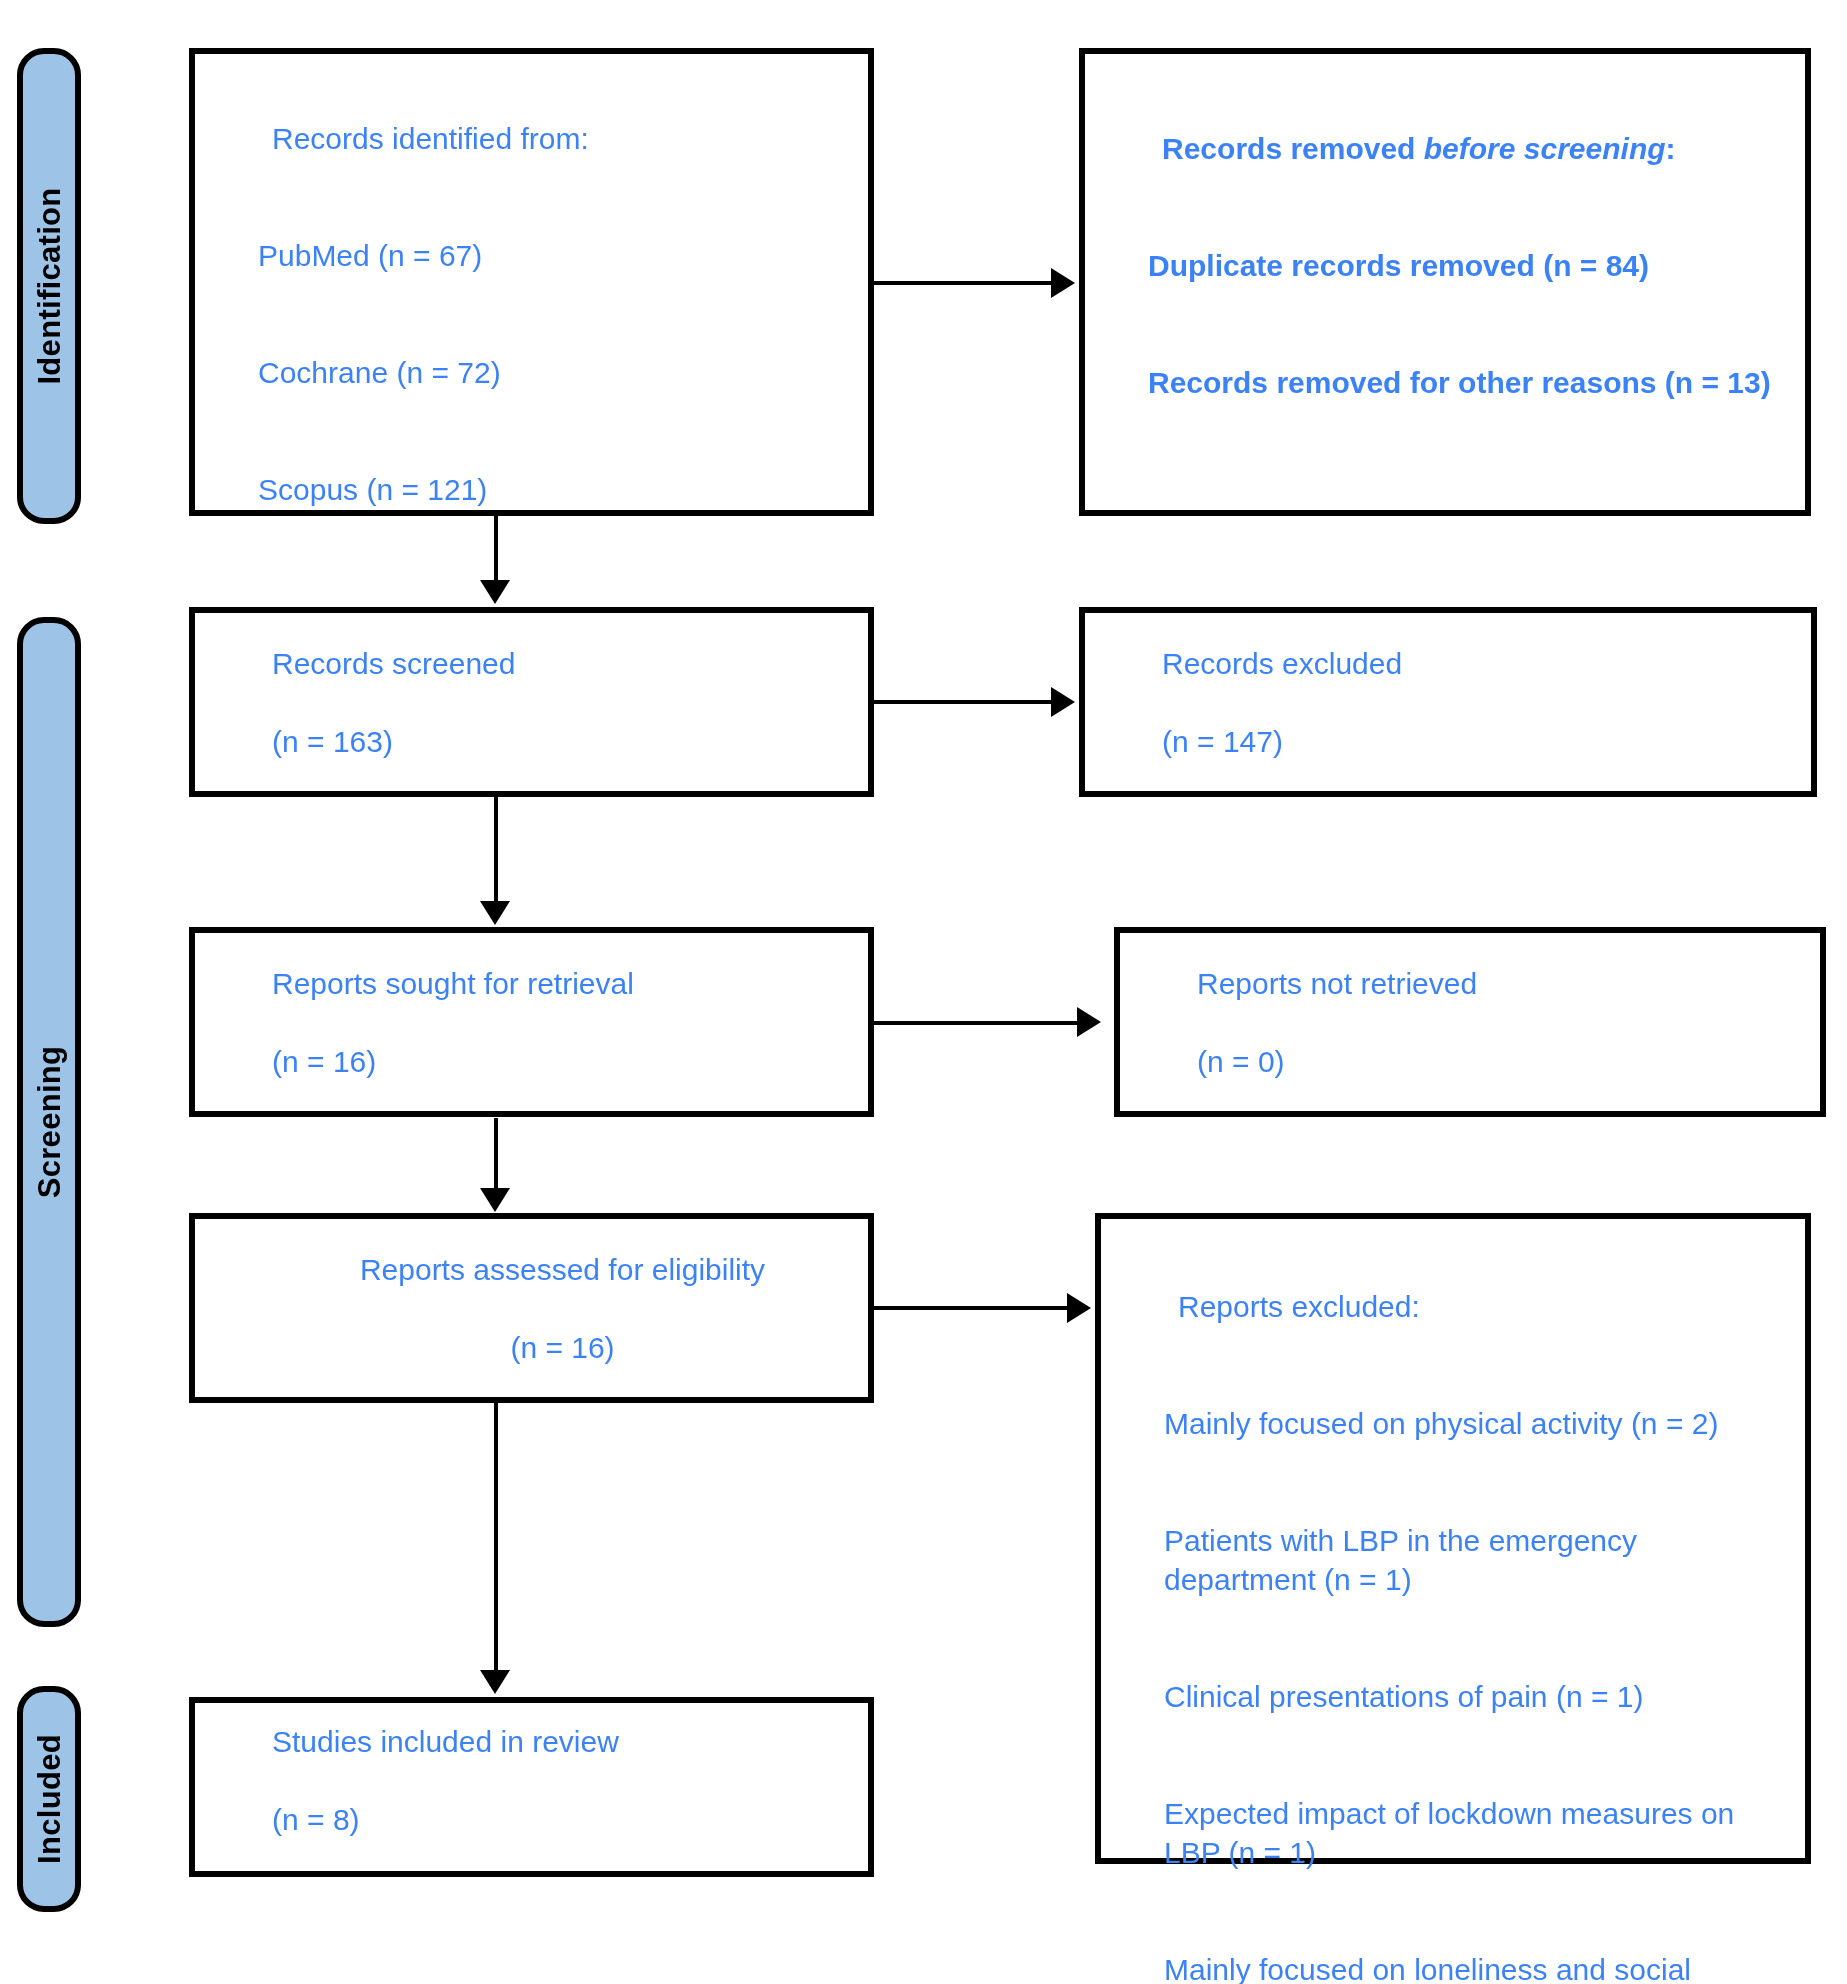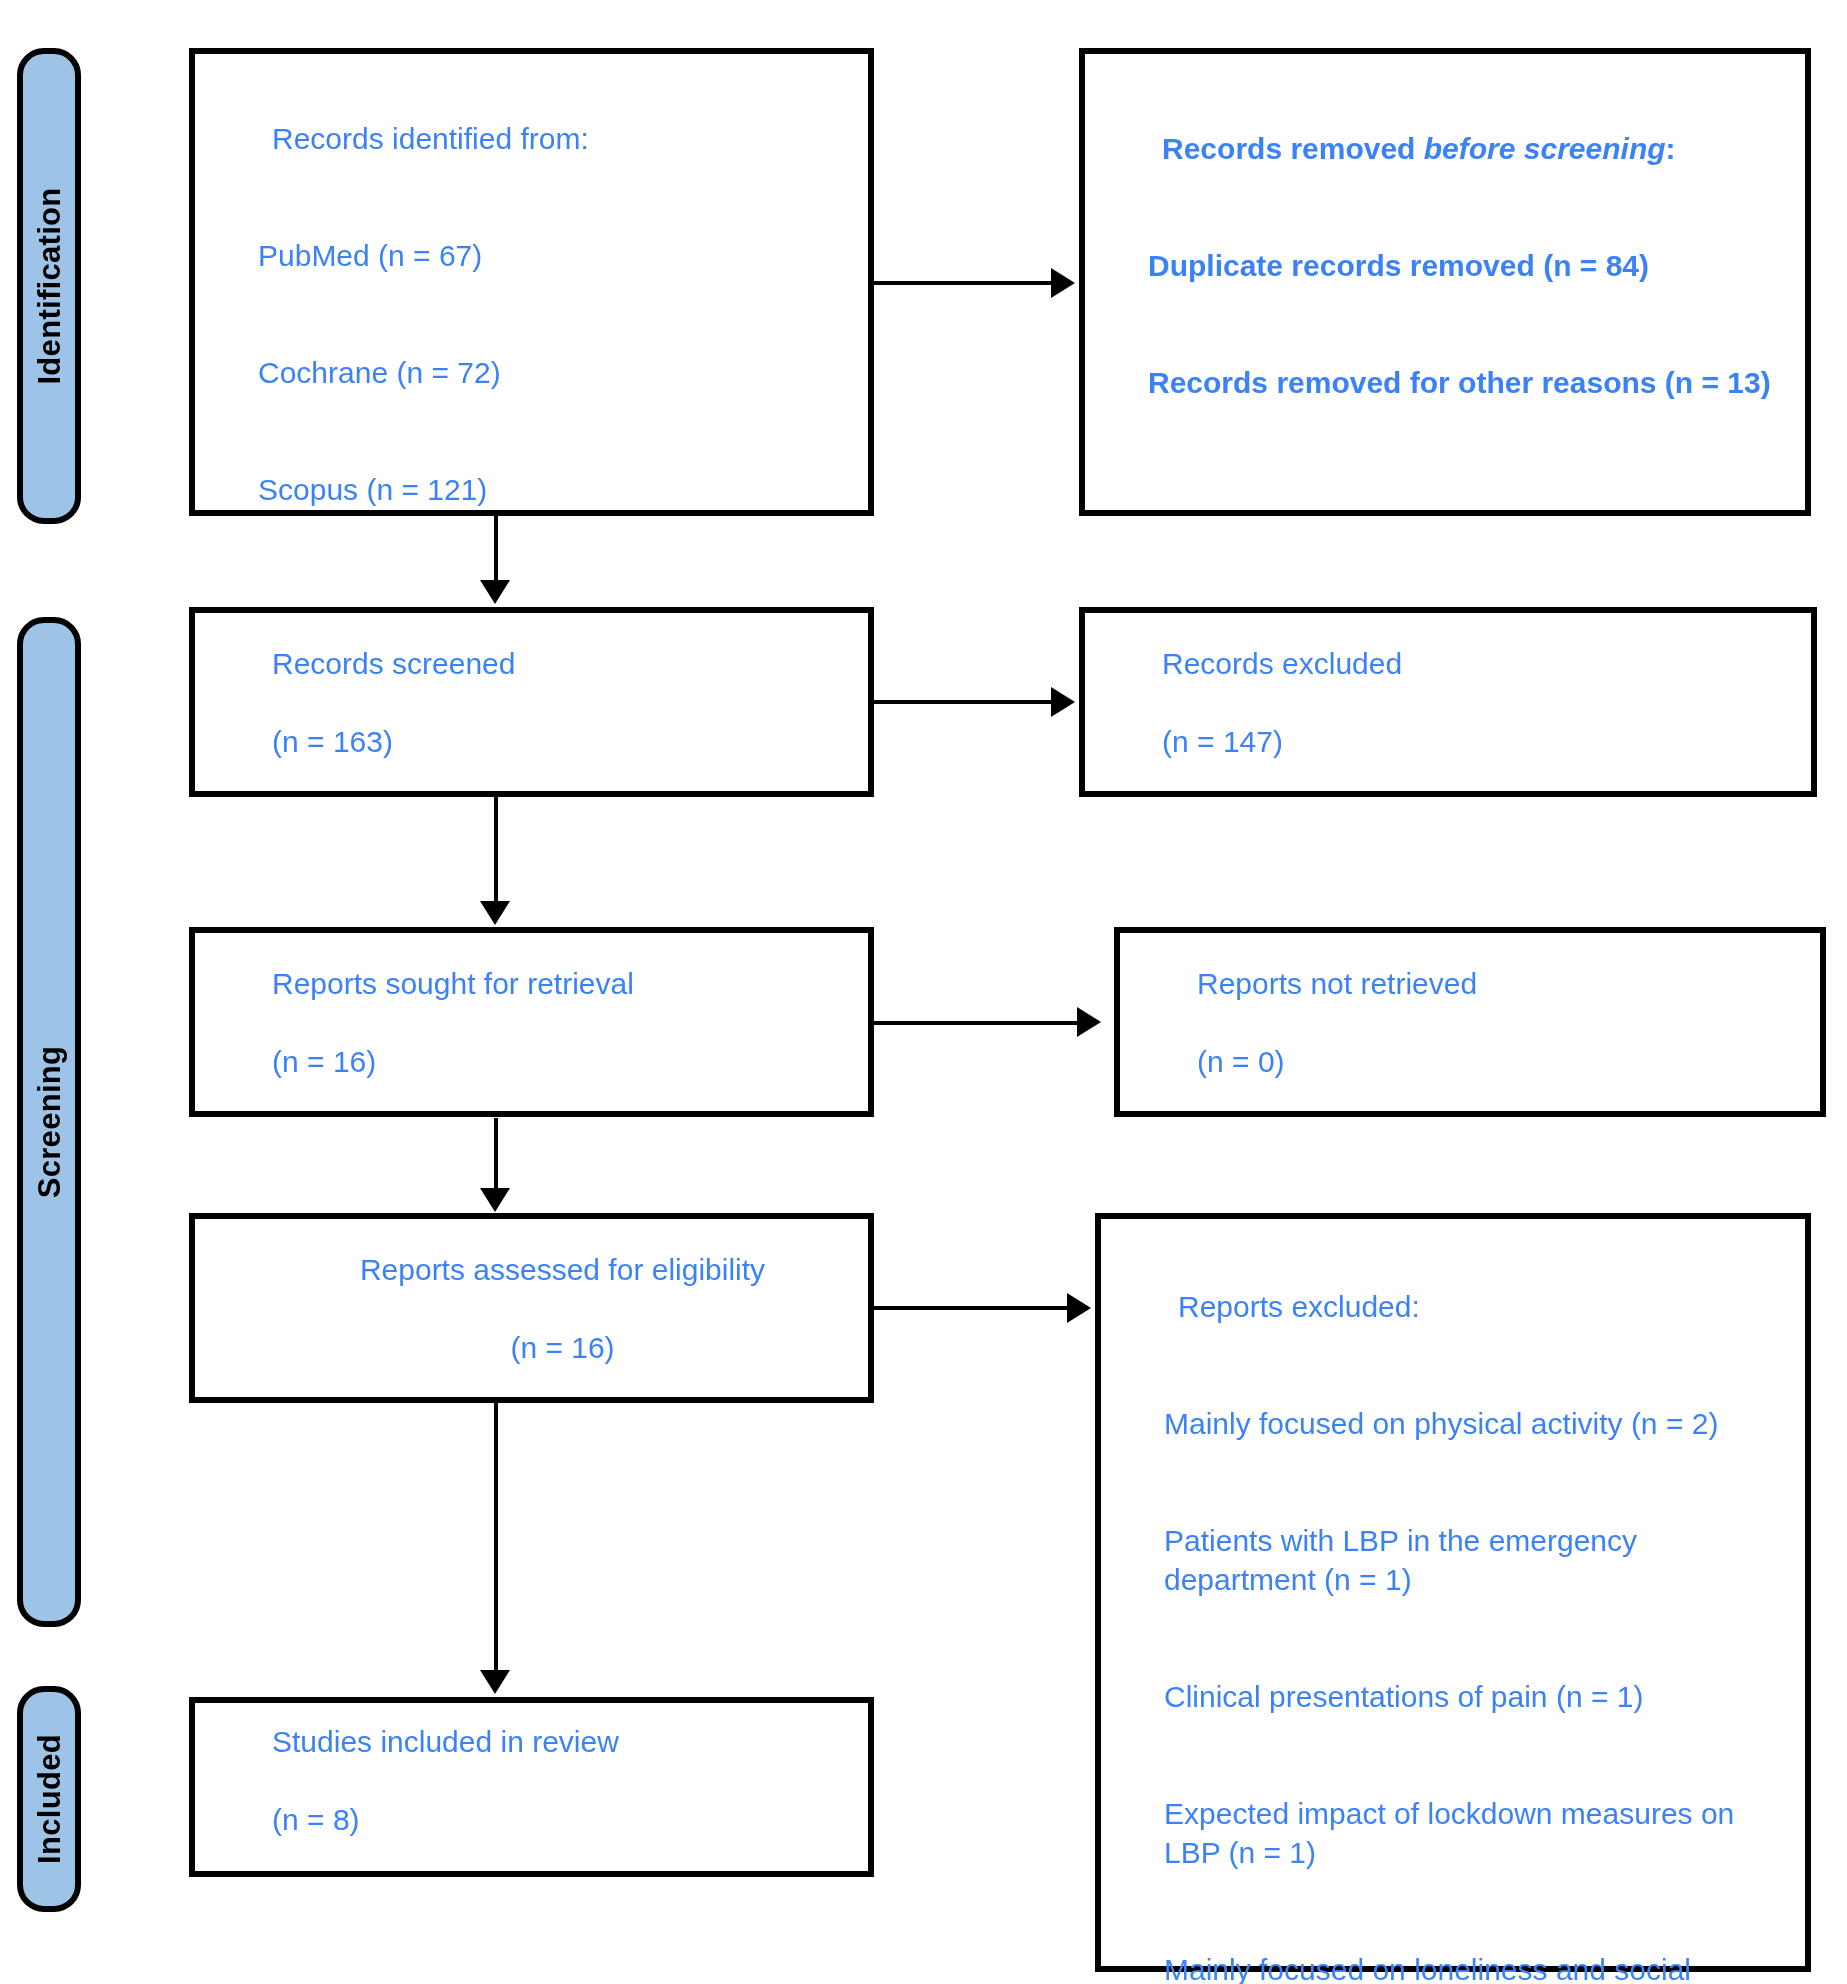--- a/index.html
+++ b/index.html
@@ -179,21 +179,21 @@
   <div class="v-line" style="left:494px; top:1118px; width:4.1px; height:88px;"></div>
   <div class="arrow-down" style="left:480px; top:1188px;"></div>
 
   <div class="flow-box" style="left:189px; top:1213px; width:685px; height:190px;text-align:center;">
     <div class="box-text vcenter">
       <span>Reports assessed for eligibility</span><br>
       <span>(n = 16)</span>
     </div>
   </div>
 
-  <div class="flow-box" style="left:1095px; top:1213px; width:716px; height:759px;">
+  <div class="flow-box" style="left:1095px; top:1213px; width:716px; height:651px;">
     <div class="box-text vtop" style="top:29px;">
       <span>Reports excluded:</span><br>
       <span class="indent">Mainly focused on physical activity (n = 2)</span>
       <span class="indent">Patients with LBP in the emergency department (n = 1)</span>
       <span class="indent">Clinical presentations of pain (n = 1)</span>
       <span class="indent">Expected impact of lockdown measures on LBP (n = 1)</span>
       <span class="indent">Mainly focused on loneliness and social isolation (n = 2)</span>
       
     </div>
   </div>

